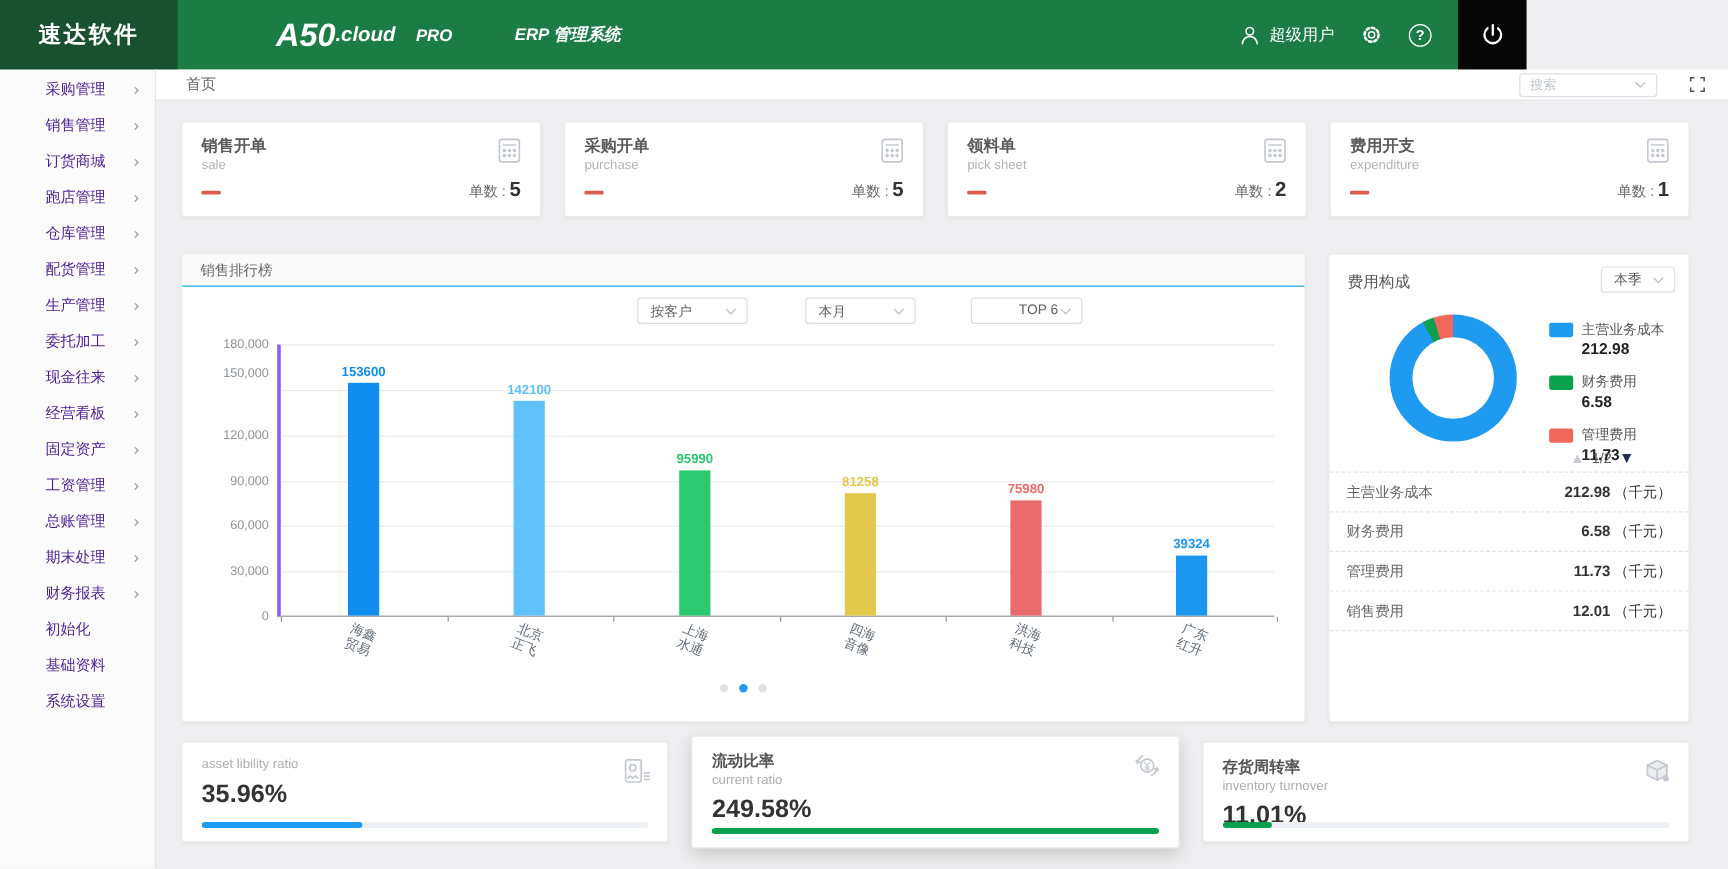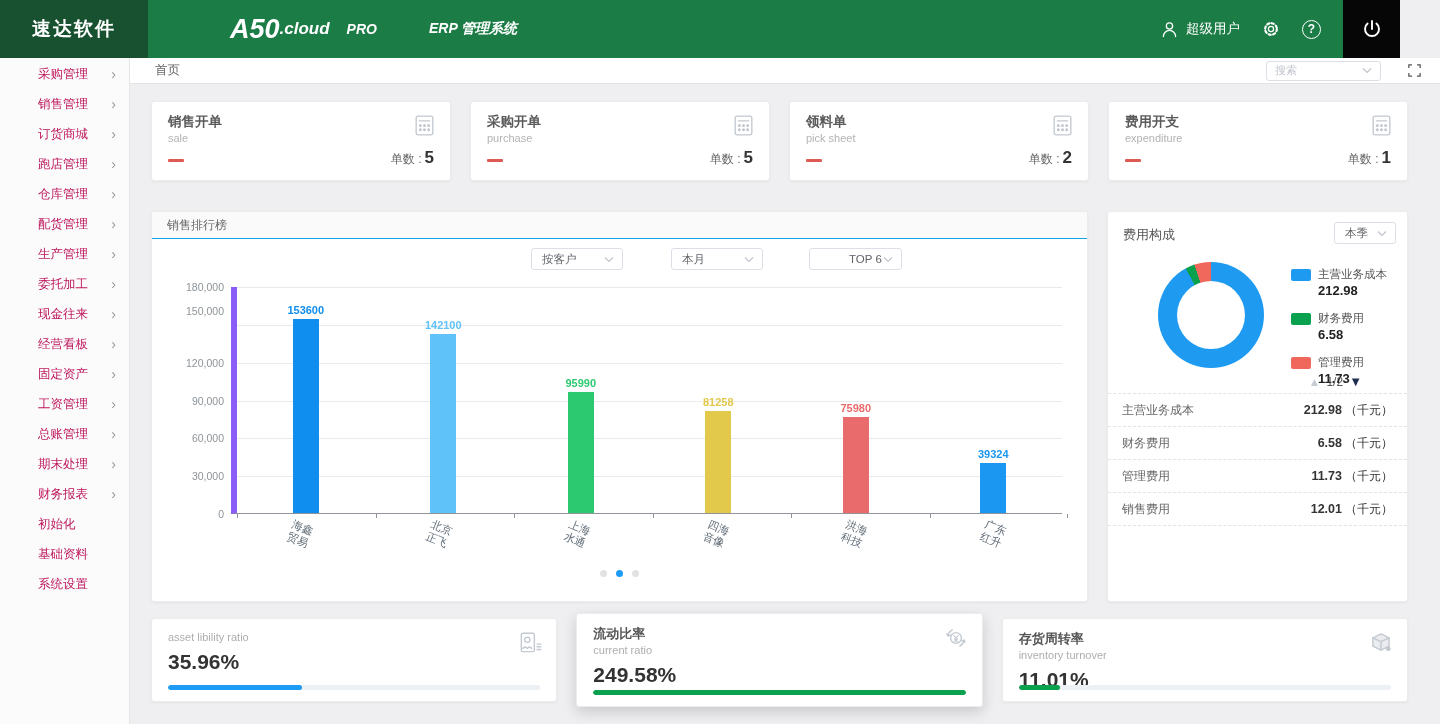--- a/index.html
+++ b/index.html
@@ -1,20 +1,20 @@
 <!DOCTYPE html>
 <html><head>
 <meta charset="utf-8">
 <style>
   * { margin:0; padding:0; box-sizing:border-box; }
   html,body { width:1440px; height:724px; overflow:hidden; }
   body { font-family:"Liberation Sans","DejaVu Sans",sans-serif; background:#efeff1; position:relative; color:#333; }
 
   
-  .header { position:absolute; top:0; left:0; width:1400px; height:58px; background:#1b7c45; display:flex; align-items:stretch; }
+  .header { position:absolute; top:0; left:0; width:1272px; height:58px; background:#1b7c45; display:flex; align-items:stretch; }
   .logo-block { width:148px; background:#175130; display:flex; align-items:center; justify-content:center; color:#fff; font-size:19px; font-weight:bold; letter-spacing:2px; }
   .brand { display:flex; align-items:center; margin-left:82px; color:#fff; font-style:italic; font-weight:bold; }
   .brand .p-name { font-size:27px; }
   .brand .p-domain { font-size:17px; }
   .brand .p-edition { font-size:14px; margin-left:17px; }
   .brand .p-system { font-size:14px; margin-left:52px; }
   .header-right { margin-left:auto; display:flex; align-items:center; gap:21px; color:#fff; padding-right:22px; }
   .user-wrap { display:flex; align-items:center; gap:6px; font-size:13.5px; cursor:pointer; }
   .q-icon { width:19px; height:19px; border:1.4px solid #fff; border-radius:50%; display:flex; align-items:center; justify-content:center; font-size:12px; font-weight:bold; }
   .power-block { width:57px; background:#060606; display:flex; align-items:center; justify-content:center; cursor:pointer; }
@@ -23,21 +23,21 @@
   .tabbar { position:absolute; top:58px; left:130px; right:0; height:26px; background:#fff; border-bottom:1px solid #e2e2e2; display:flex; align-items:center; }
   .home-tab { margin-left:25px; font-size:12.5px; color:#666; cursor:pointer; }
   .tab-search { margin-left:auto; width:115px; height:20px; border:1px solid #dcdfe6; border-radius:3px; display:flex; align-items:center; padding:0 8px; cursor:pointer; background:#fff; }
   .tab-search .ph { font-size:11px; color:#c0c4cc; }
   .tab-search svg { margin-left:auto; }
   .fs-icon { margin:0 18px 0 26px; cursor:pointer; display:flex; }
 
   
   .sidebar { position:absolute; top:58px; left:0; bottom:0; width:130px; background:#fbfbfc; border-right:1px solid #e5e5e5; padding-top:1px; }
   .side-item { height:30px; display:flex; align-items:center; cursor:pointer; }
-  .side-label { padding-left:38px; font-size:12.5px; color:#be185d; }
+  .side-label { padding-left:38px; font-size:12.5px; color:#4c1d95; }
   .side-chevron { margin-left:auto; margin-right:13px; color:#999; font-size:14px; line-height:1; }
 
   
   .content { position:absolute; top:84px; left:130px; right:0; bottom:0; background:#efeff1; }
   .card, .panel { background:#fff; border:1px solid #ececec; border-radius:3px; box-shadow:0 1px 3px rgba(0,0,0,.05); }
 
   
   .stat-row { position:absolute; top:17px; left:21px; width:1257px; display:flex; gap:19px; }
   .stat-card { flex:1; height:80px; position:relative; padding:11px 16px; }
   .sc-title { font-size:13.5px; font-weight:bold; color:#5a5a5a; }
@@ -51,21 +51,21 @@
   .sales-panel { position:absolute; left:21px; top:127px; width:937px; height:391px; }
   .panel-header { height:27px; background:#fafafa; border-bottom:1px solid #0ea5e9; display:flex; align-items:center; padding-left:15px; }
   .panel-title { font-size:12px; color:#666; }
   .select { position:absolute; height:22px; border:1px solid #dcdfe6; border-radius:3px; background:#fff; display:flex; align-items:center; padding:0 8px 0 10px; cursor:pointer; }
   .select .sel-text { font-size:11.5px; color:#606266; }
   .select svg { margin-left:auto; }
   .sel-1 { left:379px; top:36px; width:92px; }
   .sel-2 { left:519px; top:36px; width:92px; }
   .sel-3 { left:657px; top:36px; width:93px;padding-left:39px; }
 
-  .plot { position:absolute; left:79px; top:75px; width:831px; height:227px; border-left:6px solid #8b5cf6; border-bottom:1px solid #909399; }
+  .plot { position:absolute; left:79px; top:75px; width:831px; height:227px; border-left:3px solid #8b5cf6; border-bottom:1px solid #909399; }
   .gridline { position:absolute; left:0; right:0; height:1px; background:#e8eaec; }
   .ytick { position:absolute; right:0; width:72px; text-align:right; font-size:10.5px; color:#8e9499; transform:translateY(-6px); }
   .yticks { position:absolute; left:4px; top:75px; width:68px; height:227px; }
   .xtick { position:absolute; width:1px; height:4px; background:#909399; top:227px; }
   .slots { position:absolute; inset:0; display:flex; }
   .slot { flex:1; display:flex; flex-direction:column; justify-content:flex-end; align-items:center; }
   .bar-val { font-size:11px; margin-bottom:3px; font-weight:bold; }
   .bar { width:26px; }
   .xlabels { position:absolute; left:79px; top:309px; width:831px; display:flex; }
   .xlabel { flex:1; display:flex; justify-content:center; }

